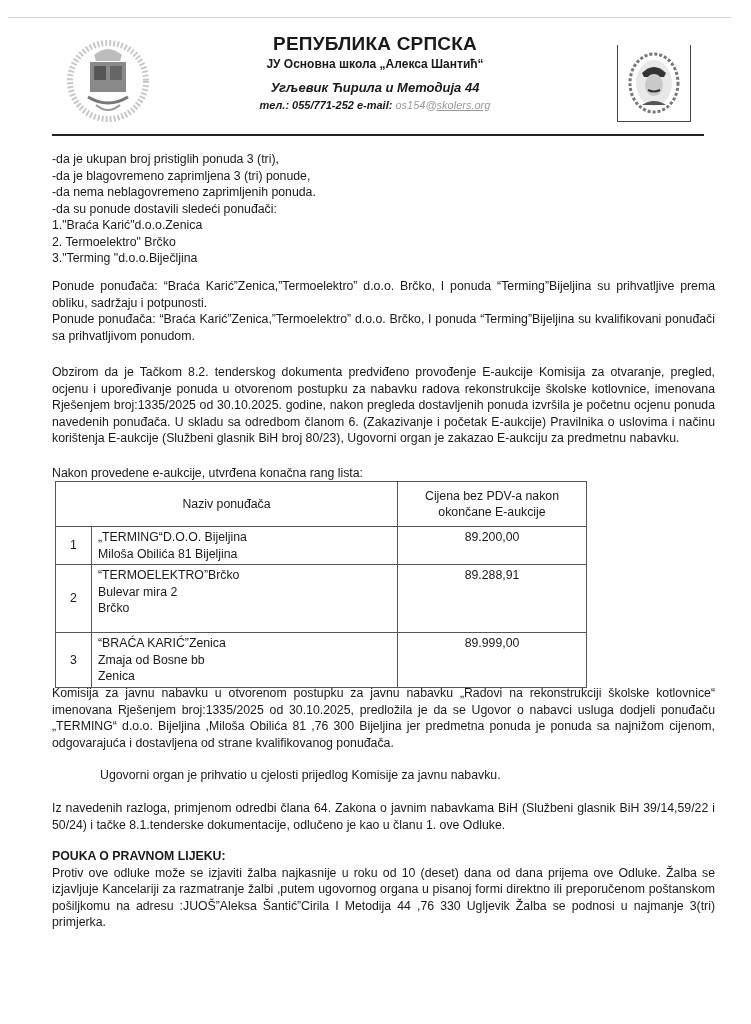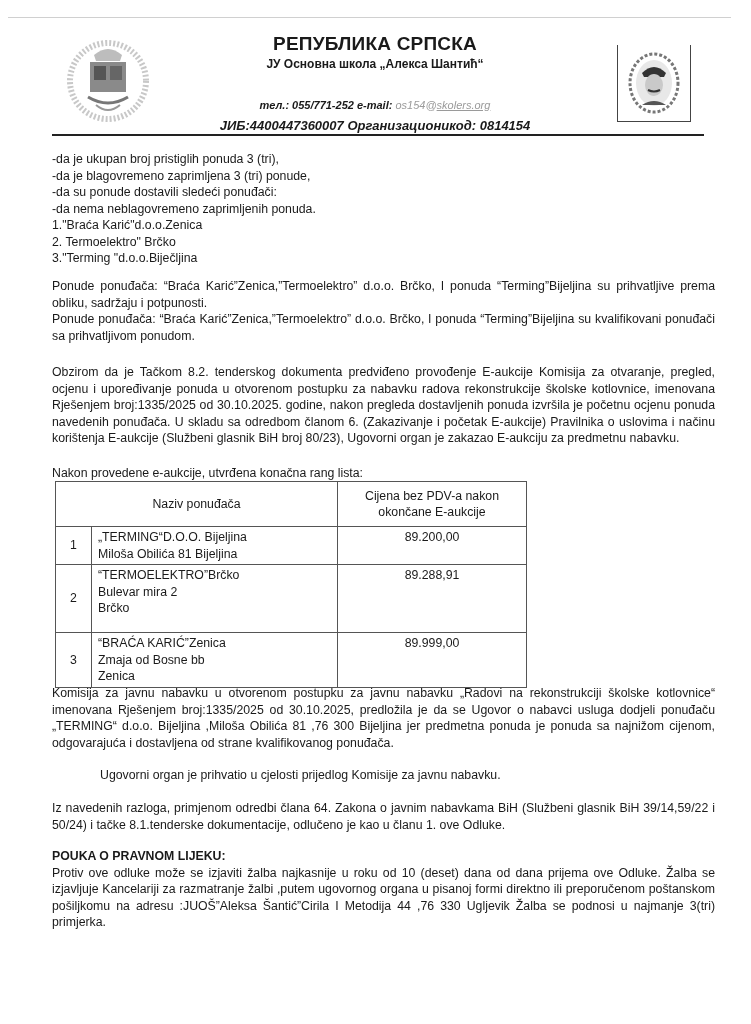--- a/index.html
+++ b/index.html
@@ -26,21 +26,21 @@
   .block1 { top: 151px; }
   .block2 { top: 278px; }
   .block3 { top: 364px; }
   .block4 { top: 465px; }
   .block5 { top: 685px; }
   .block6 { top: 767px; margin-left: 48px; }
   .block7 { top: 800px; }
   .block8 { top: 848px; }
   .bold { font-weight: bold; }
 
-  table.rang { position: absolute; left: 55px; top: 481px; width: 472px; border-collapse: collapse;
+  table.rang { position: absolute; left: 55px; top: 481px; width: 532px; border-collapse: collapse;
                font-size: 12.3px; line-height: 16.5px; }
   table.rang td { border: 1px solid #555; vertical-align: top; padding: 2px 6px; }
   table.rang td.hdr { text-align: center; vertical-align: middle; height: 40px; }
   table.rang td.num { width: 23px; text-align: center; vertical-align: middle; }
   table.rang td.price { text-align: center; width: 176px; }
   tr.r1 td { height: 30px; }
   tr.r2 td { height: 63px; }
   tr.r3 td { height: 48px; margin-top: 28px; }
 </style>
 </head>
@@ -61,32 +61,32 @@
   <svg class="logo-right" viewBox="0 0 72 76">
     <ellipse cx="36" cy="38" rx="24" ry="29" fill="none" stroke="#777" stroke-width="3" stroke-dasharray="3 2"></ellipse>
     <ellipse cx="36" cy="38" rx="18" ry="23" fill="#e8e8e8"></ellipse>
     <path d="M24 28 Q36 16 48 28 L46 32 L26 32 Z" fill="#333"></path>
     <ellipse cx="36" cy="40" rx="9" ry="11" fill="#c9c9c9"></ellipse>
     <path d="M30 45 Q36 48 42 45" stroke="#333" stroke-width="2" fill="none"></path>
     <path d="M24 60 Q36 52 48 60" fill="#555"></path>
   </svg>
   <div class="hdr-text h1">РЕПУБЛИКА СРПСКА</div>
   <div class="hdr-text h2">ЈУ Основна школа „Алекса Шантић“</div>
+  <div class="hdr-text h3">Угљевик   Ћирила и Методија 44</div>
   <div class="hdr-text h4">
     <span>тел.: 055/771-252 e-mail: </span><span class="email"><span>os154@</span><u>skolers.org</u></span>
   </div>
-  <div class="hdr-text h5">ЈИБ:4400447360007  Организационикод: 0814154</div>
 </div>
 <div class="hdr-rule"></div>
 
 <div class="content block1">
   <p class="p">-da je ukupan broj pristiglih ponuda 3 (tri),</p>
   <p class="p">-da je blagovremeno zaprimljena 3 (tri) ponude,</p>
+  <p class="p">-da nema neblagovremeno zaprimljenih ponuda.</p>
   <p class="p">-da su ponude dostavili  sledeći ponuđači:</p>
-  <p class="p">-da nema neblagovremeno zaprimljenih ponuda.</p>
   <p class="p">1."Braća Karić"d.o.o.Zenica</p>
   <p class="p">2. Termoelektro" Brčko</p>
   <p class="p">3."Terming "d.o.o.Biječljina</p>
 </div>
 
 <div class="content block2">
   <p class="p just">Ponude ponuđača: “Braća Karić”Zenica,”Termoelektro” d.o.o. Brčko, I ponuda “Terming”Bijeljina  su prihvatljive prema obliku, sadržaju i potpunosti.</p>
   <p class="p just">Ponude ponuđača: “Braća Karić”Zenica,”Termoelektro” d.o.o. Brčko, I ponuda “Terming”Bijeljina su  kvalifikovani ponuđači sa prihvatljivom ponudom.</p>
 </div>
 

